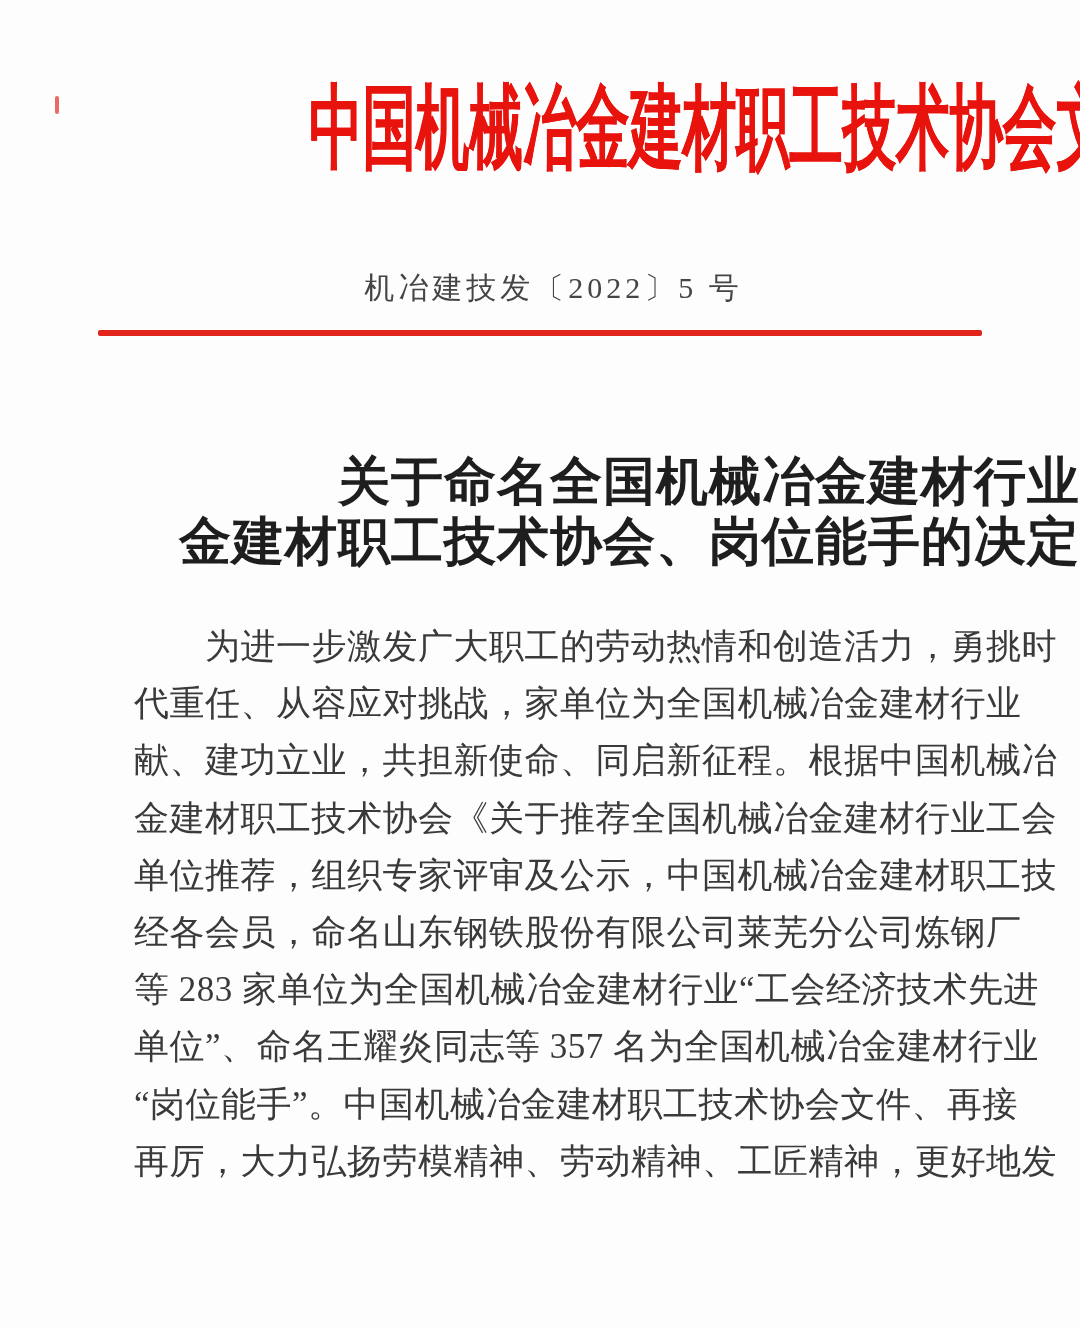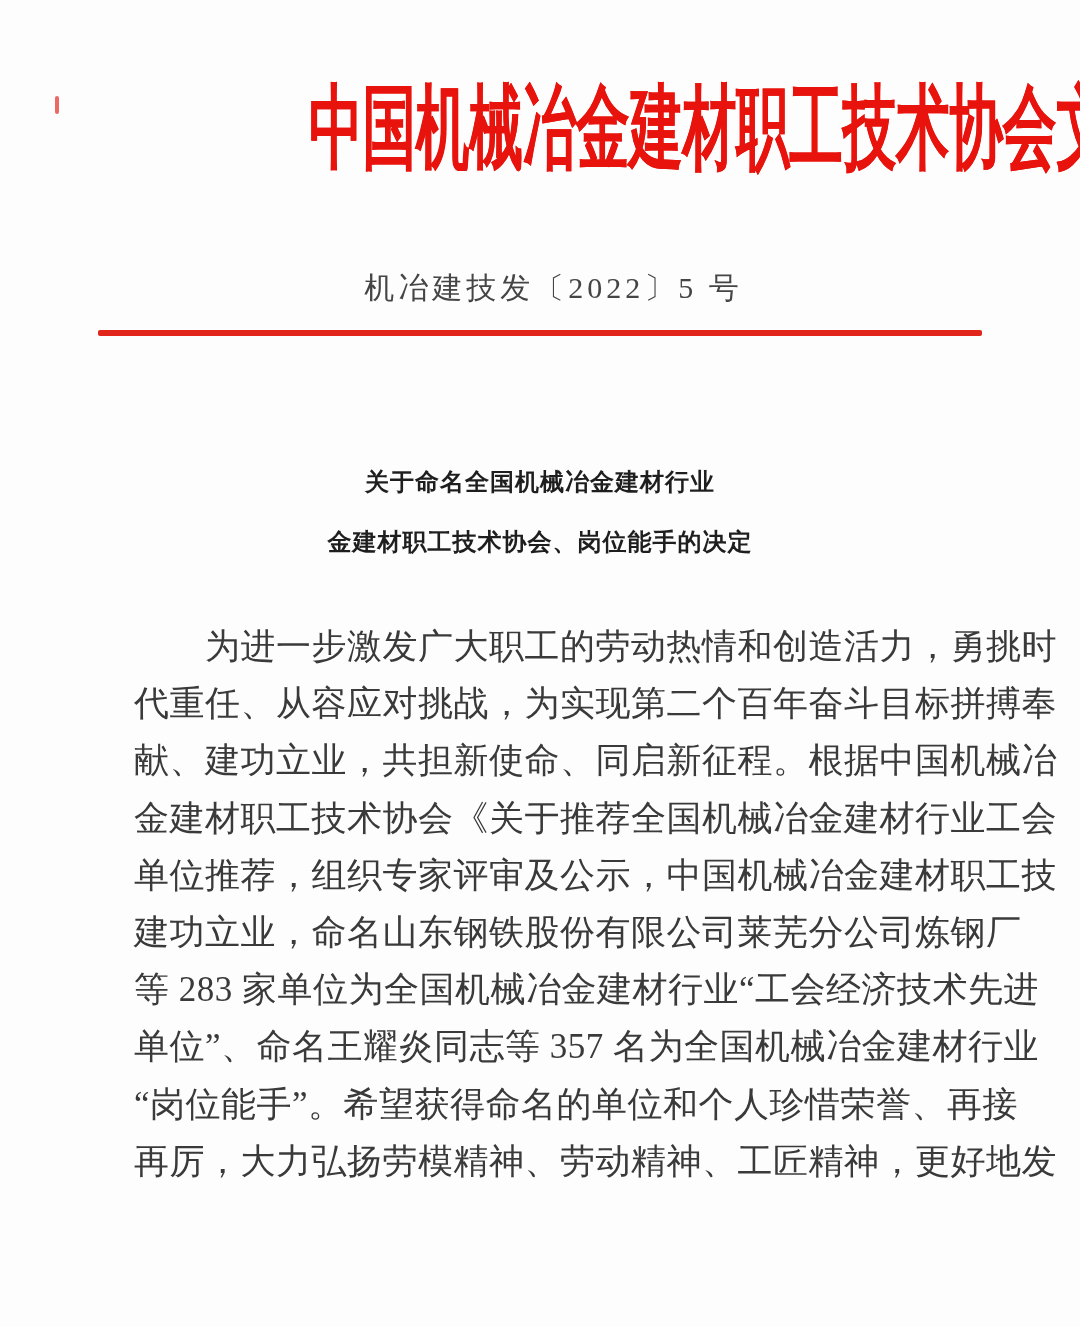--- a/index.html
+++ b/index.html
@@ -56,24 +56,24 @@
   
   .red-divider {
     margin: 24px 98px 0 98px;
     height: 6px;
     background: #e1251b;
     border-radius: 2px;
   }
   
   .doc-title {
     margin-top: 116px;
-    text-align: center;
+    text-align: right;
     font-weight: bold;
     color: #1e1e1e;
-    font-size: 24px;
+    font-size: 52px;
     line-height: 60px;
     letter-spacing: 1px;
   }
   
   .body-block {
     margin: 46px auto 0 auto;
     width: 812px;
     font-size: 35px;
     color: #3a3a3a;
   }
@@ -100,24 +100,24 @@
 
   <div class="red-divider"></div>
 
   <div class="doc-title">
     <div>关于命名全国机械冶金建材行业</div>
     <div>金建材职工技术协会、岗位能手的决定</div>
   </div>
 
   <div class="body-block">
       <div class="body-line">　　为进一步激发广大职工的劳动热情和创造活力，勇挑时</div>
-      <div class="body-line">代重任、从容应对挑战，为实现第二个百年奋斗目标拼搏奉</div>
+      <div class="body-line">代重任、从容应对挑战，家单位为全国机械冶金建材行业</div>
       <div class="body-line">献、建功立业，共担新使命、同启新征程。根据中国机械冶</div>
       <div class="body-line">金建材职工技术协会《关于推荐全国机械冶金建材行业工会</div>
       <div class="body-line">单位推荐，组织专家评审及公示，中国机械冶金建材职工技</div>
-      <div class="body-line">建功立业，命名山东钢铁股份有限公司莱芜分公司炼钢厂</div>
+      <div class="body-line">经各会员，命名山东钢铁股份有限公司莱芜分公司炼钢厂</div>
       <div class="body-line">等 283 家单位为全国机械冶金建材行业“工会经济技术先进</div>
       <div class="body-line">单位”、命名王耀炎同志等 357 名为全国机械冶金建材行业</div>
-      <div class="body-line">“岗位能手”。希望获得命名的单位和个人珍惜荣誉、再接</div>
+      <div class="body-line">“岗位能手”。中国机械冶金建材职工技术协会文件、再接</div>
       <div class="body-line">再厉，大力弘扬劳模精神、劳动精神、工匠精神，更好地发</div>
     </div>
 
 </div>
 
 </body></html>

